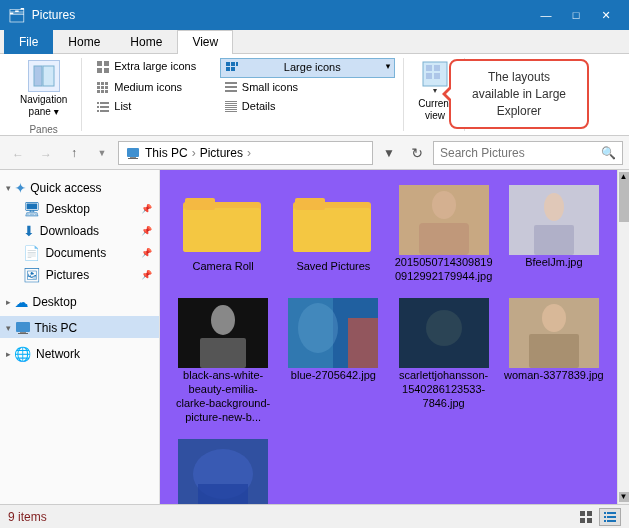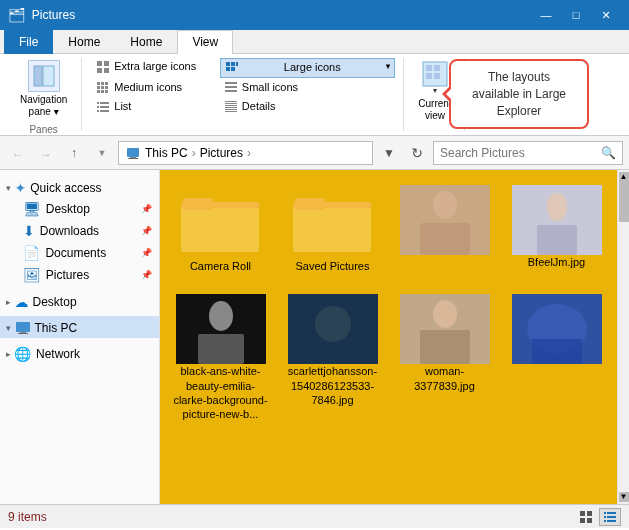--- a/index.html
+++ b/index.html
@@ -245,27 +245,27 @@
       gap: 4px;
       padding: 4px 6px 2px 6px;
       cursor: pointer;
       font-size: 12px;
     }
     .expand-icon { font-size: 9px; color: #666; }
 
     
     .file-area {
       flex: 1;
-      background: #eab308;
+      background: #8b5cf6;
       overflow-y: auto;
       padding: 8px;
       display: grid;
       grid-template-columns: repeat(4, 1fr);
       grid-auto-rows: min-content;
-      gap: 7px;
+      gap: 0;
       align-content: start;
     }
     .file-item {
       display: flex;
       flex-direction: column;
       align-items: center;
       padding: 6px 4px;
       cursor: pointer;
       border: 1px solid transparent;
       border-radius: 2px;
@@ -593,20 +593,21 @@
     </div>
 
     <div class="file-item">
       <div class="img-woman1">
         <svg width="90" height="70" viewBox="0 0 90 70" style="position:absolute;top:0;left:0;">
           <rect width="90" height="70" fill="#c8a882"></rect>
           <ellipse cx="45" cy="20" rx="12" ry="14" fill="#d4b090"></ellipse>
           <rect x="20" y="38" width="50" height="32" fill="#c0987a" rx="4"></rect>
         </svg>
       </div>
+      <span class="file-name">20150507143098190912992179944.jpg</span>
     </div>
 
     <div class="file-item">
       <div class="img-woman2" style="position:relative;">
         <svg width="90" height="70" viewBox="0 0 90 70" style="position:absolute;top:0;left:0;">
           <rect width="90" height="70" fill="#c8c8d8"></rect>
           <ellipse cx="45" cy="22" rx="10" ry="14" fill="#e0c8b8"></ellipse>
           <rect x="25" y="40" width="40" height="30" fill="#b0b0c8" rx="2"></rect>
         </svg>
       </div>
@@ -617,20 +618,31 @@
       <div class="img-black-white" style="position:relative;">
         <svg width="90" height="70" viewBox="0 0 90 70" style="position:absolute;top:0;left:0;">
           <rect width="90" height="70" fill="#111"></rect>
           <ellipse cx="45" cy="22" rx="12" ry="15" fill="#888"></ellipse>
           <rect x="22" y="40" width="46" height="30" fill="#555" rx="2"></rect>
         </svg>
       </div>
       <span class="file-name">black-ans-white-beauty-emilia-clarke-background-picture-new-b...</span>
     </div>
 
+    <div class="file-item">
+      <div class="img-blue" style="position:relative;">
+        <svg width="90" height="70" viewBox="0 0 90 70" style="position:absolute;top:0;left:0;">
+          <rect width="90" height="70" fill="#2060a0"></rect>
+          <rect x="0" y="0" width="45" height="70" fill="#4090c0" opacity="0.5"></rect>
+          <rect x="60" y="20" width="30" height="50" fill="#e05030" opacity="0.6"></rect>
+          <ellipse cx="30" cy="30" rx="20" ry="25" fill="#60a0d0" opacity="0.4"></ellipse>
+        </svg>
+      </div>
+      <span class="file-name">blue-2705642.jpg</span>
+    </div>
 
     <div class="file-item">
       <div class="img-scarlett" style="position:relative;">
         <svg width="90" height="70" viewBox="0 0 90 70" style="position:absolute;top:0;left:0;">
           <rect width="90" height="70" fill="#102030"></rect>
           <rect x="0" y="0" width="90" height="70" fill="#204060" opacity="0.6"></rect>
           <circle cx="45" cy="30" r="18" fill="#304858" opacity="0.8"></circle>
         </svg>
       </div>
       <span class="file-name">scarlettjohansson-1540286123533-7846.jpg</span>

